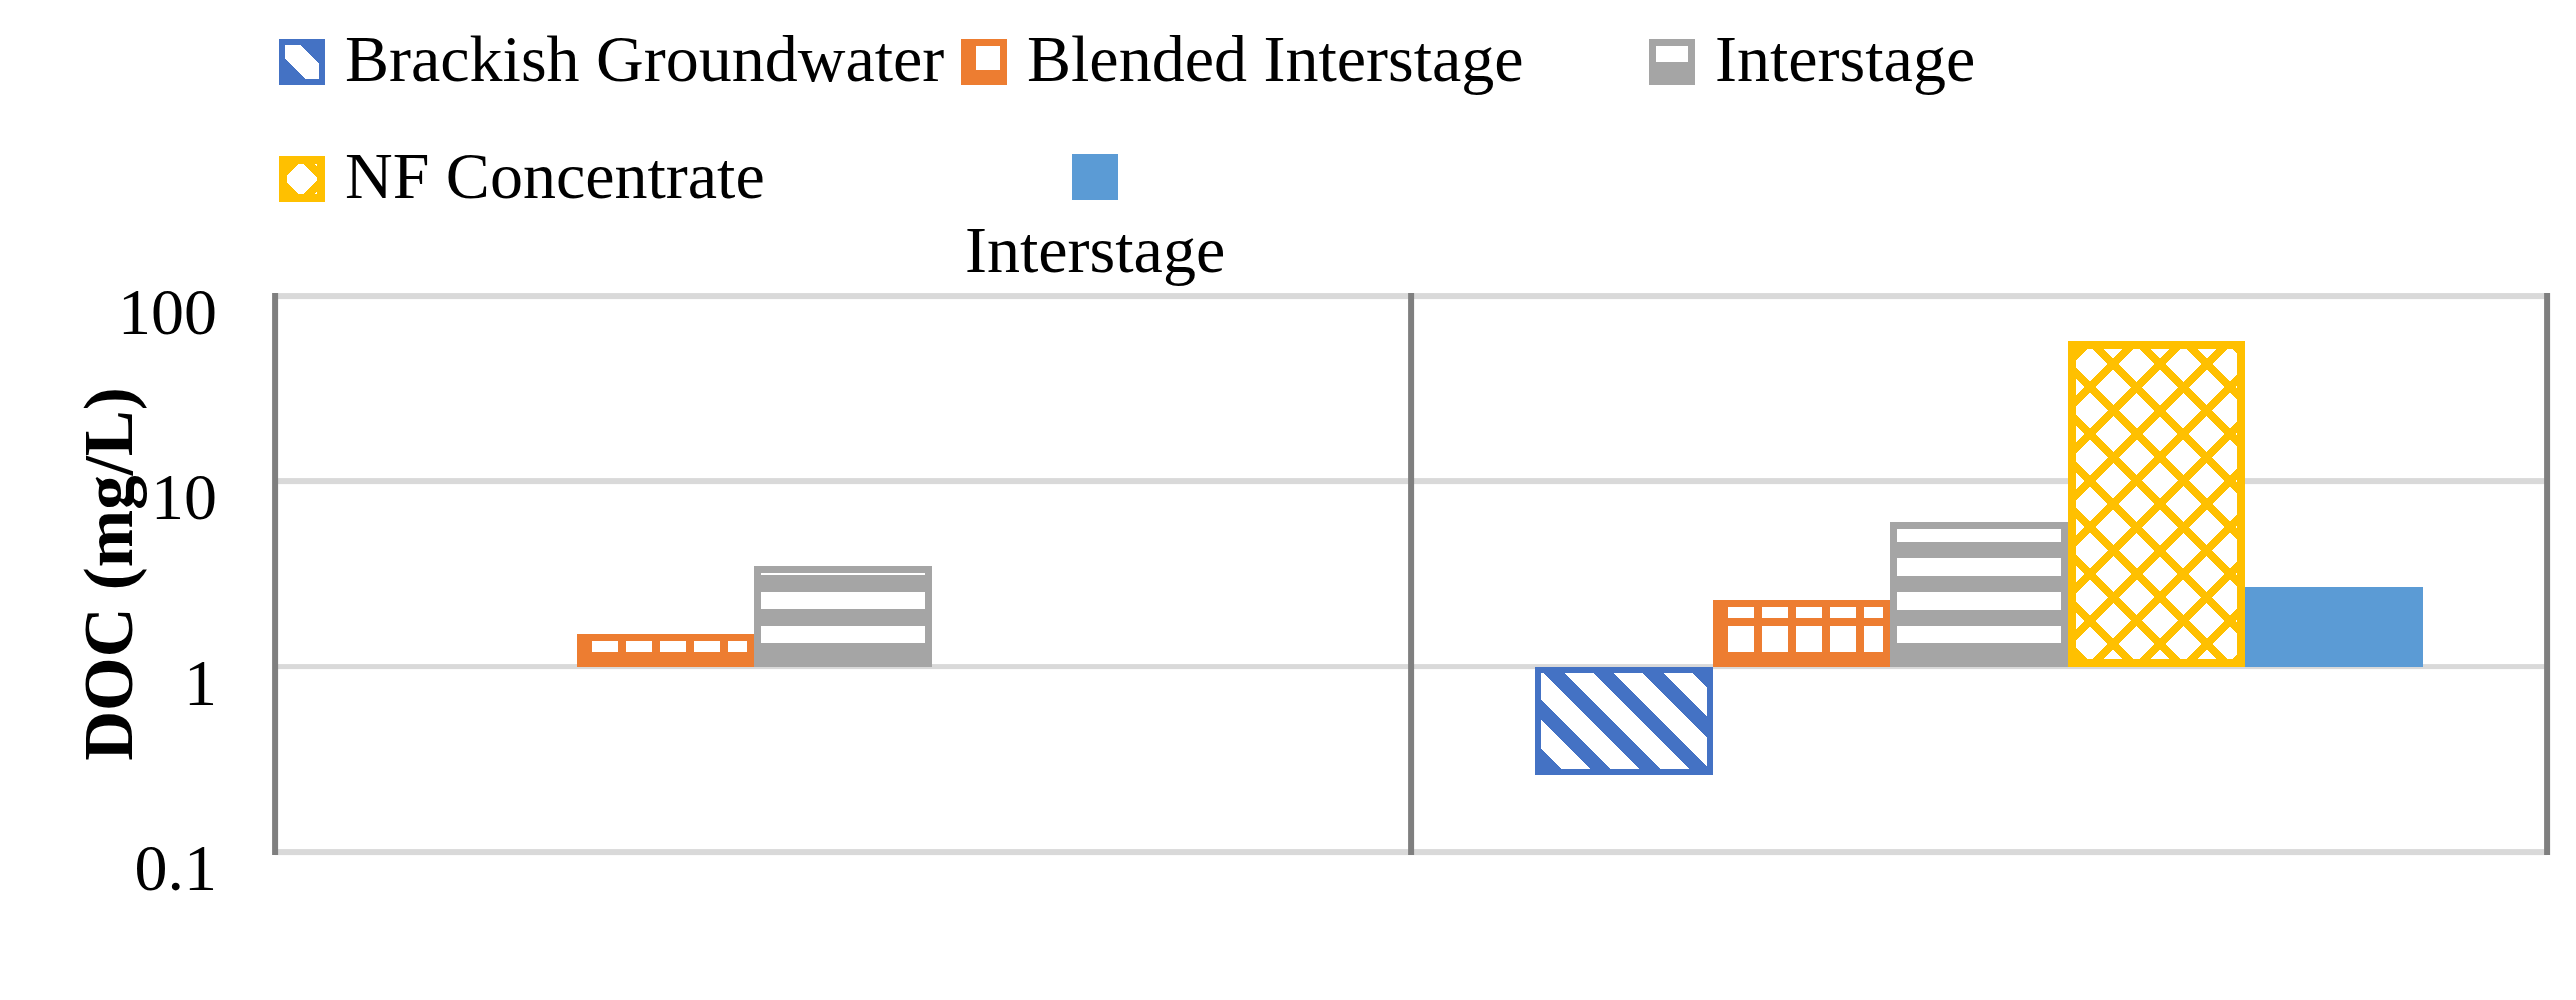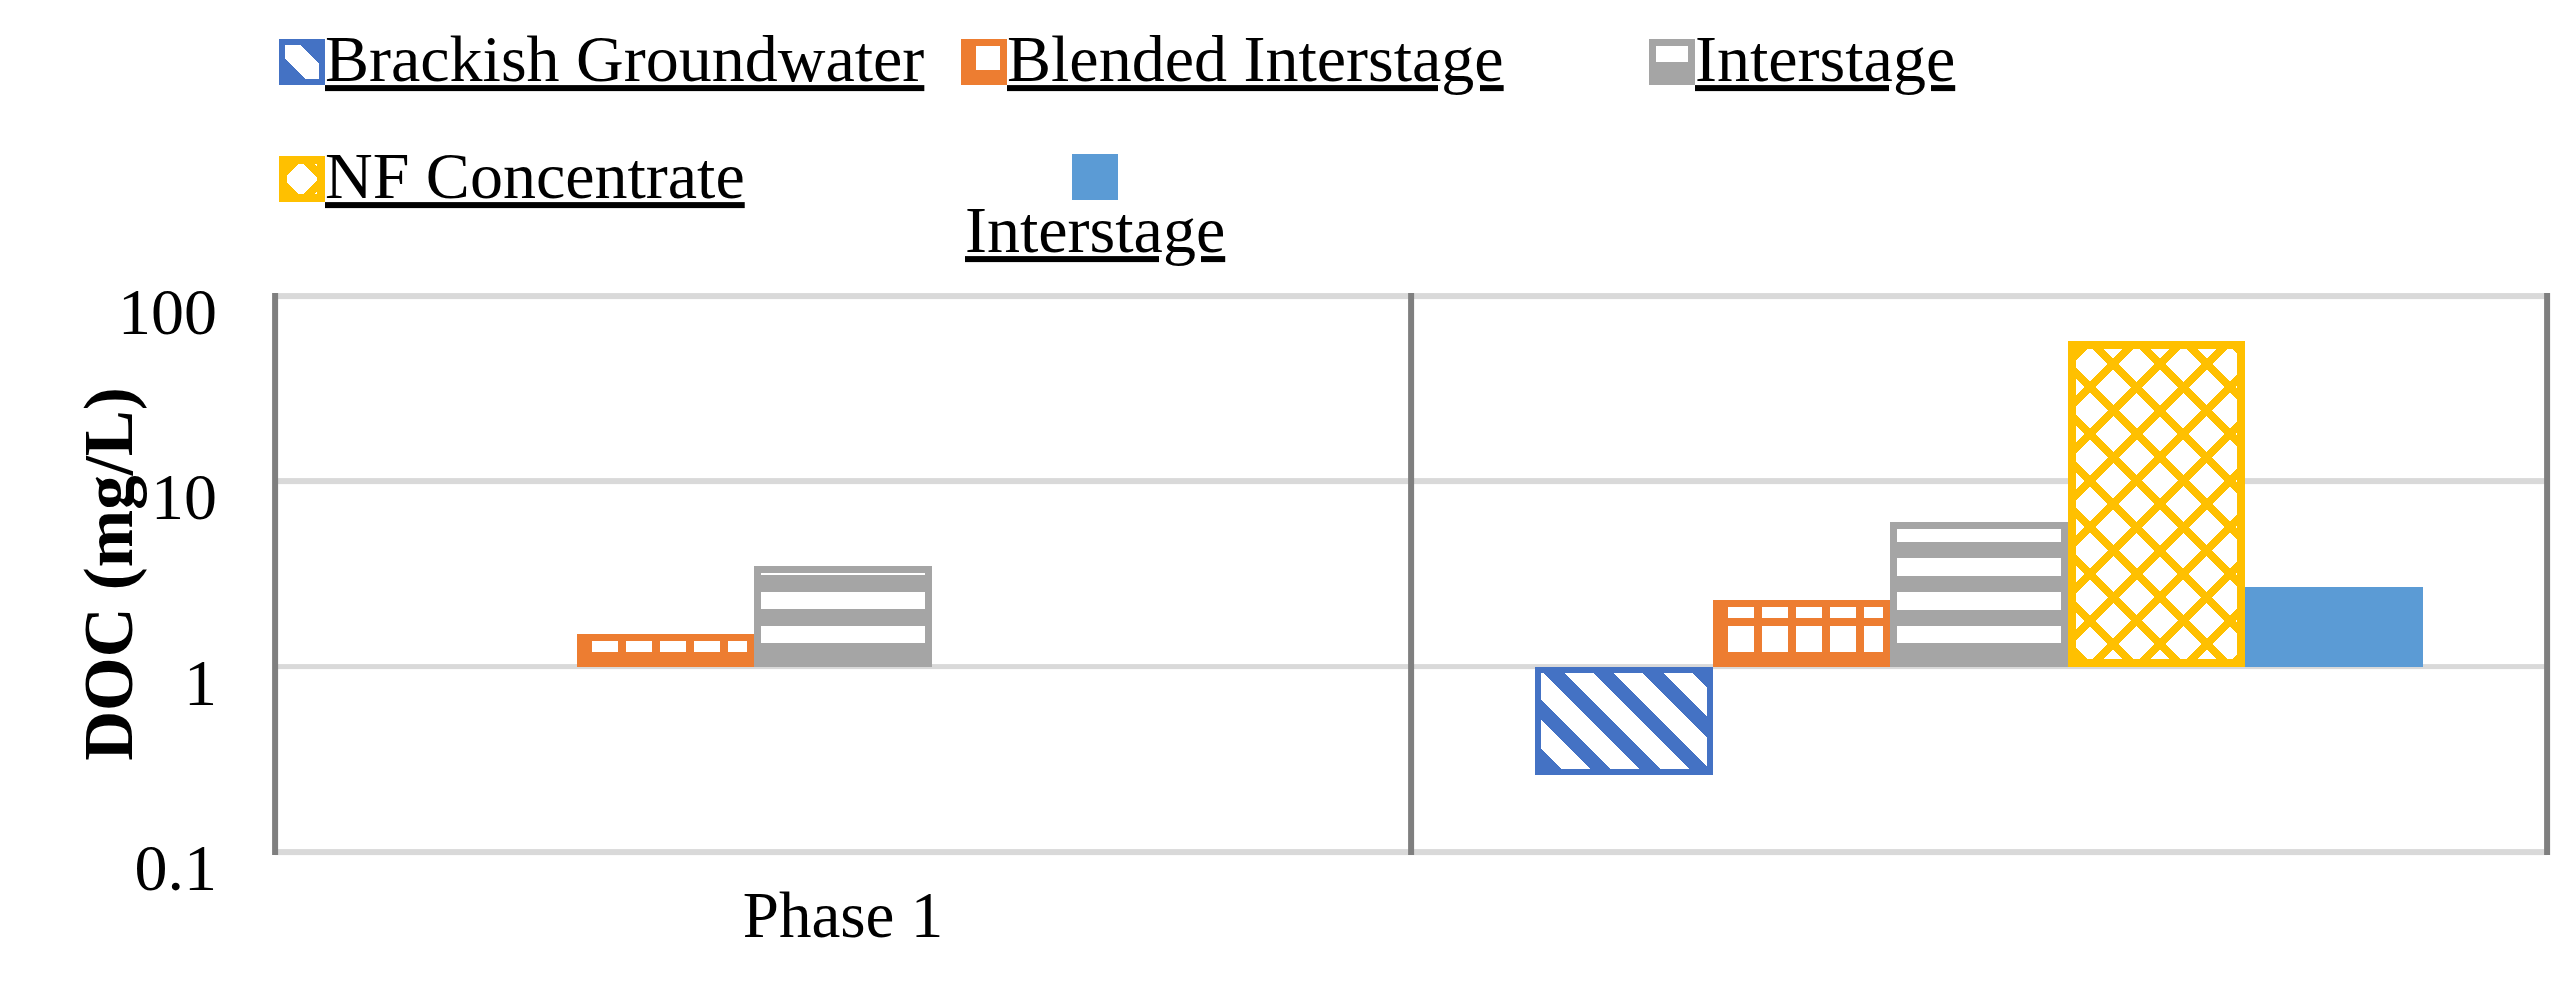--- a/index.html
+++ b/index.html
@@ -2,21 +2,21 @@
 <html style="font-size:11.5px"><head>
 <meta charset="utf-8">
 <style>
   html,body{margin:0;padding:0;background:#ffffff;}
   body{
     width:2576px;height:1001px;position:relative;overflow:hidden;
     font-family:"Liberation Serif","DejaVu Serif",serif;color:#000;
   }
 
   
-  .legend-item{position:absolute;display:flex;align-items:center;height:50px;text-decoration:underline;}
+  .legend-item{position:absolute;display:flex;align-items:center;gap:20px;height:50px;}
   .legend-label{font-size:66px;line-height:1;white-space:nowrap;transform:translateY(-2.9px);}
   .swatch{width:46px;height:46px;box-sizing:border-box;flex:0 0 auto;}
 
   
   .s0{ 
     border:6.5px solid #4472C4;
     background:repeating-linear-gradient(45deg,#4472C4 0 14.4px,#ffffff 14.4px 35px);
   }
   .s1{ 
     border:7.2px solid #ED7D31;background-color:#ffffff;
@@ -115,15 +115,14 @@
 <div class="bar s0" style="left: 55.46%; width: 7.816%; top: 66.6667%; height: 19.5009%;"></div>
     <div class="bar s1" style="left: 13.276%; width: 7.816%; top: 60.797%; height: 5.86971%;"></div>
     <div class="bar s1" style="left: 63.276%; width: 7.816%; top: 54.6091%; height: 12.0576%;"></div>
     <div class="bar s2" style="left: 21.092%; width: 7.816%; top: 48.5311%; height: 18.1356%;"></div>
     <div class="bar s2" style="left: 71.092%; width: 7.816%; top: 40.7283%; height: 25.9384%;"></div>
     <div class="bar s3" style="left: 78.908%; width: 7.816%; top: 8.1375%; height: 58.5292%;"></div>
     <div class="bar s4" style="left: 86.724%; width: 7.816%; top: 52.2879%; height: 14.3788%;"></div>
   </div>
 
 <div class="x-labels">
-  <span class="x-label" style="left:25%;">Phase 1</span>
 </div>
 
 
 </body></html>

